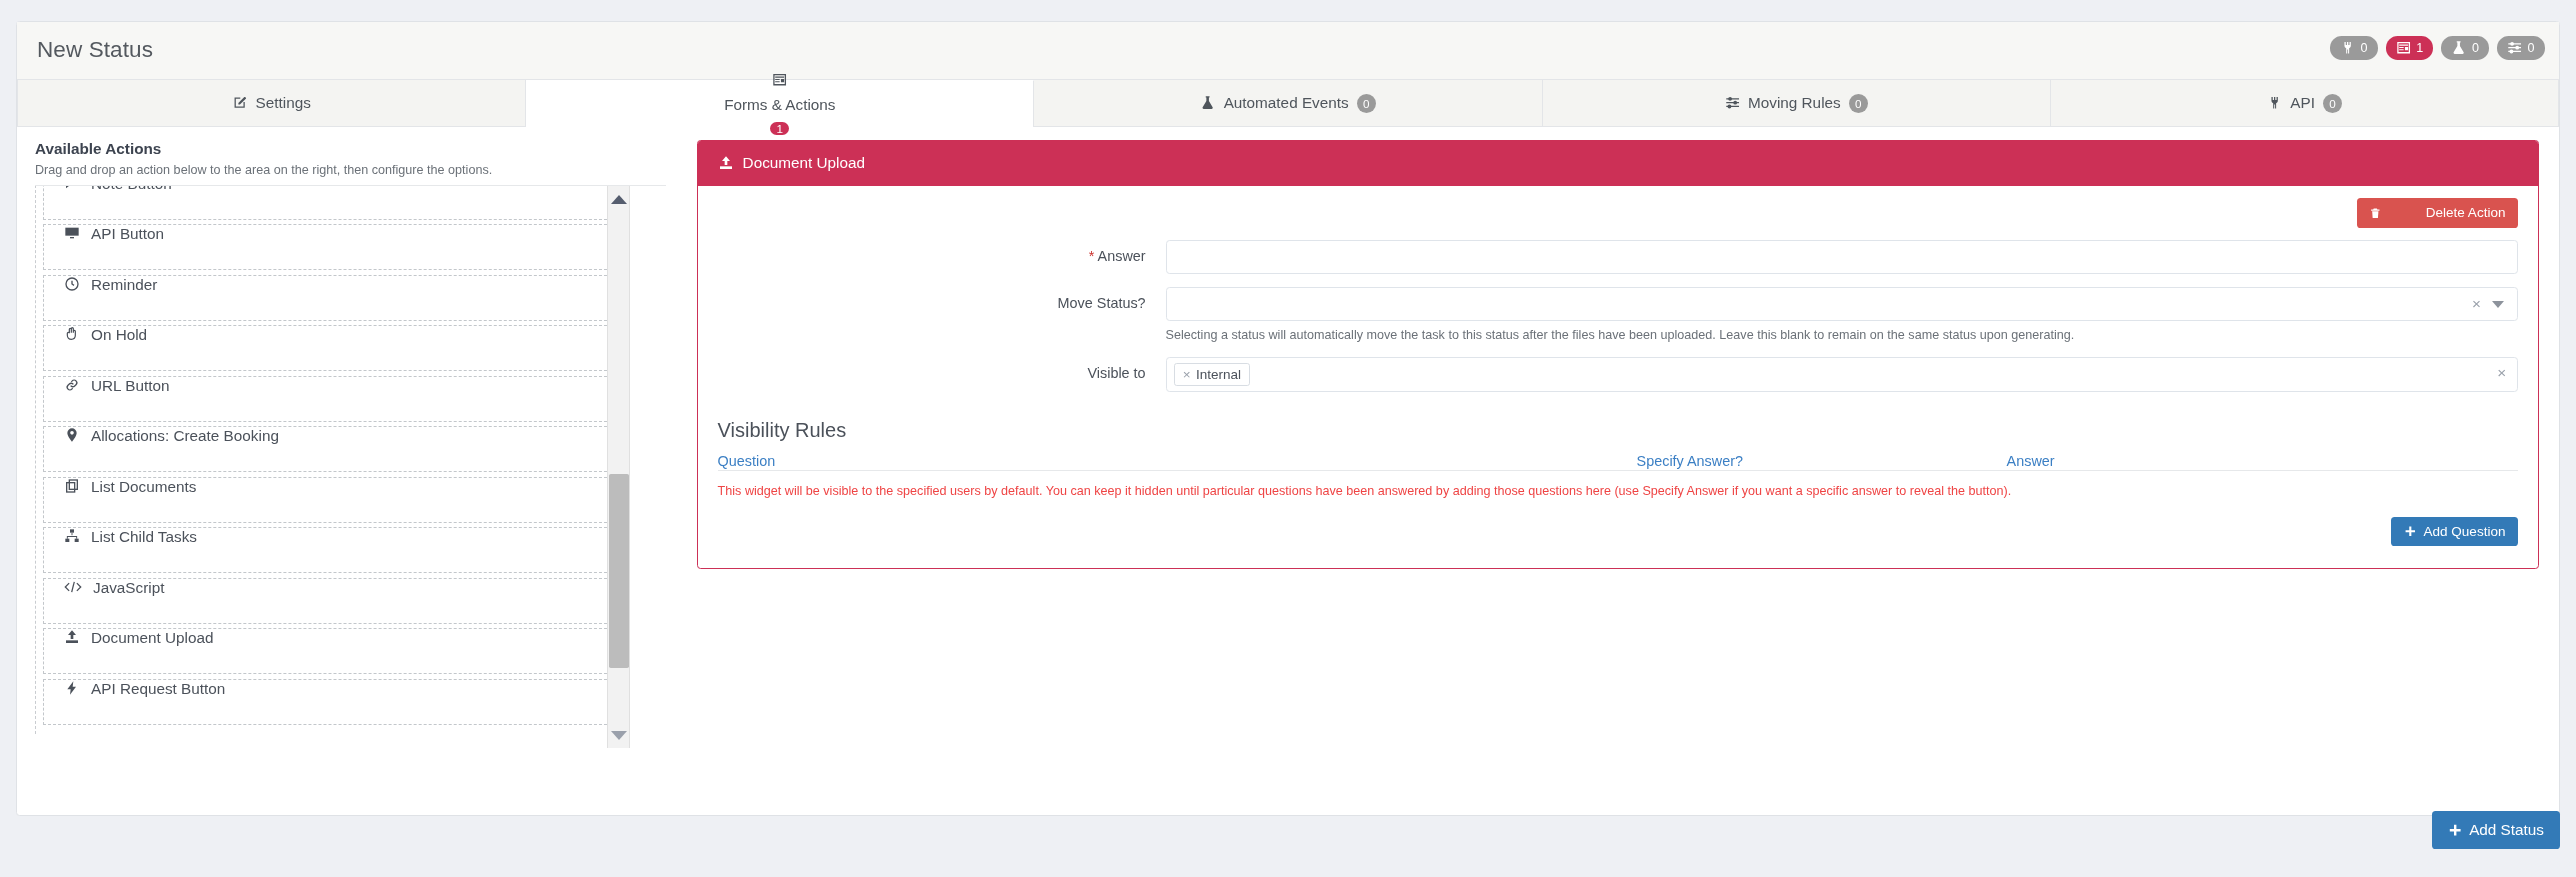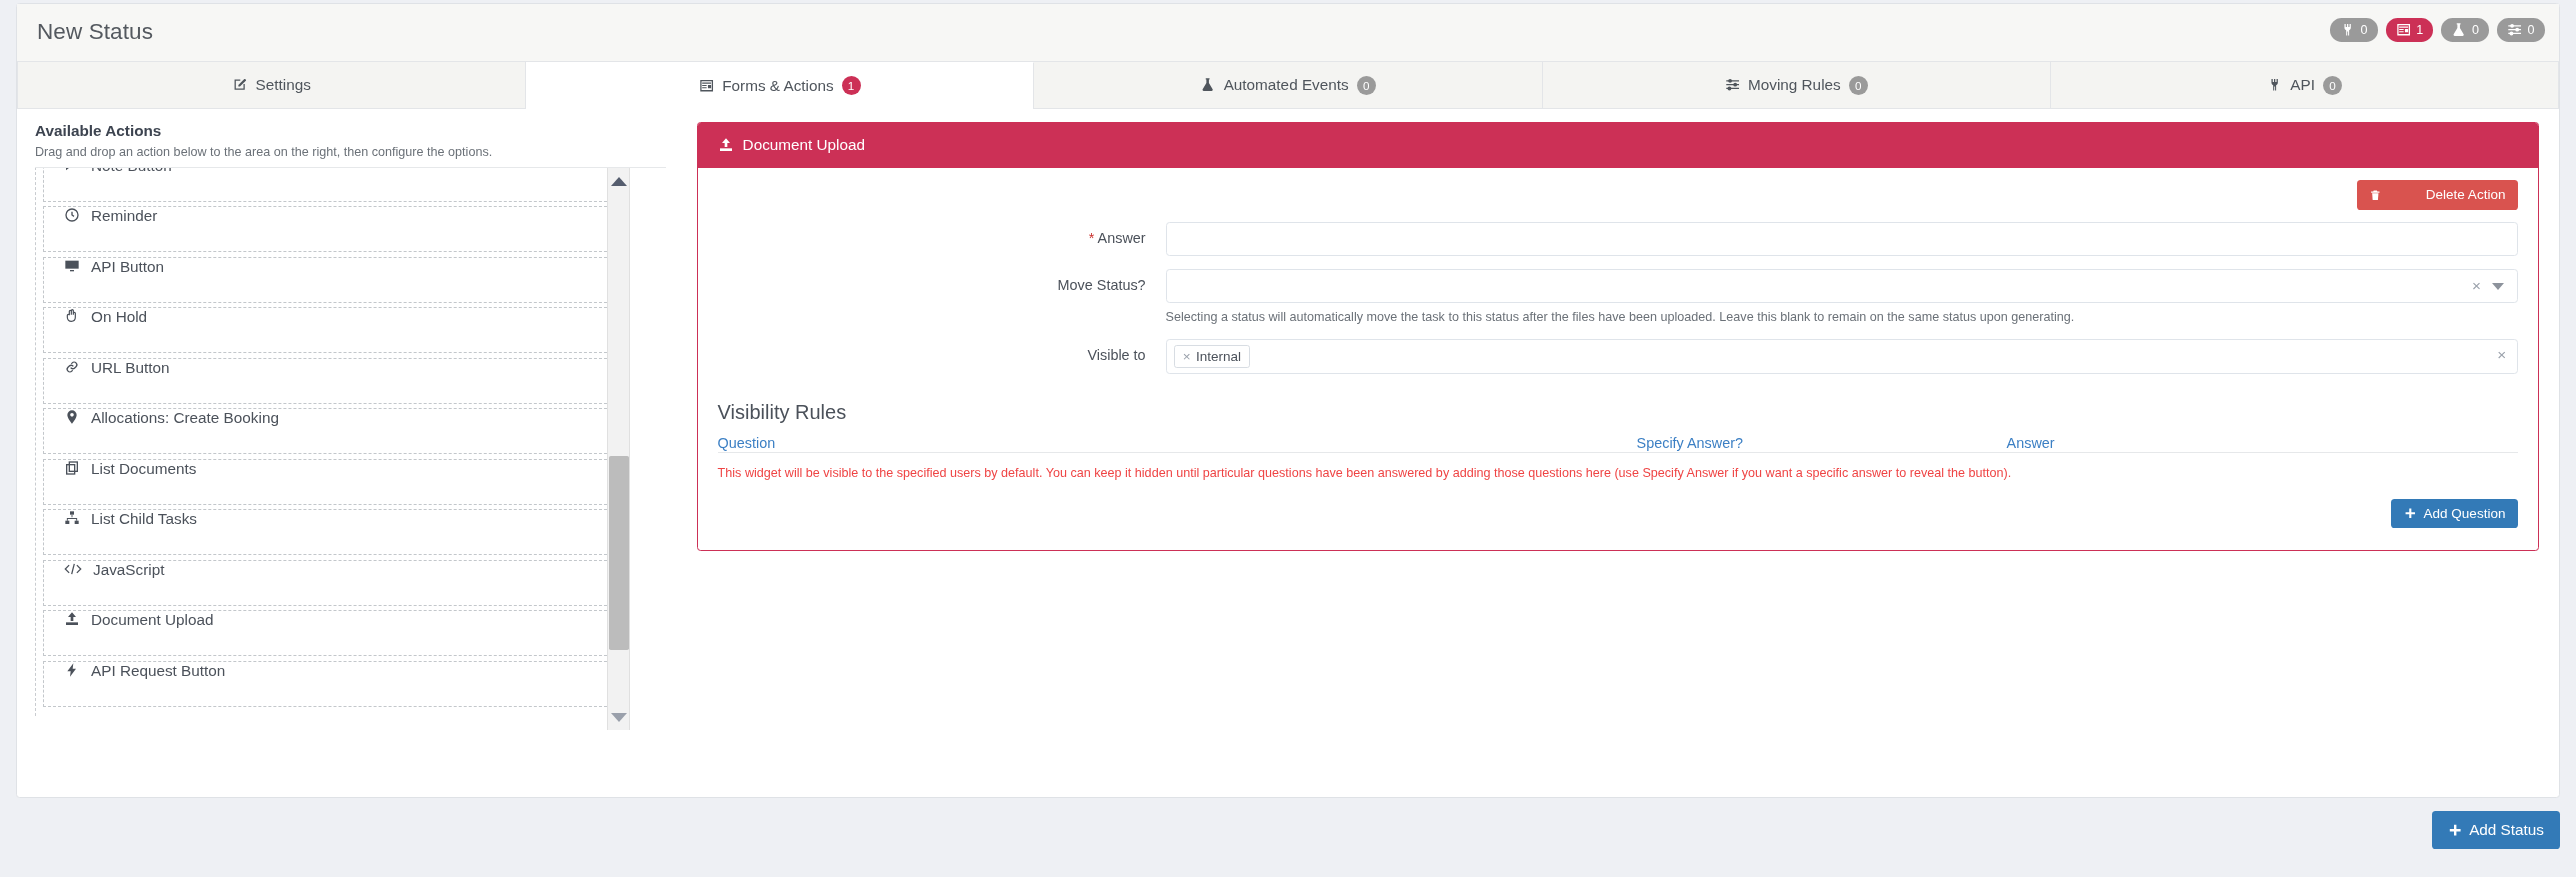--- a/index.html
+++ b/index.html
@@ -8,21 +8,21 @@
     width: 2576px; height: 878px;
     background: #eef0f4;
     font-family: "Liberation Sans", sans-serif;
     color: #41464b;
     overflow: hidden;
   }
 
   
   .app-panel {
     position: absolute;
-    left: 16px; top: 3px;
+    left: 16px; top: 21px;
     width: 2544px; height: 795px;
     background: #ffffff;
     border: 0.9px solid #dfe2e6;
     border-radius: 3.6px;
   }
 
   
   .titlebar {
     height: 58px;
     background: #f7f7f5;
@@ -80,20 +80,21 @@
     position: relative;
     cursor: pointer;
     user-select: none;
   }
   .tab:first-child { border-left: 0.9px solid #e3e5e8; }
   .tab.active {
     background: #ffffff;
     border-top: 1.8px solid #ffffff;
     margin-bottom: -0.9px;
     padding-bottom: 0.9px;
+    flex-direction: column;
   }
   .tab .tbadge {
     display: inline-flex;
     align-items: center;
     justify-content: center;
     min-width: 19px; height: 19px;
     border-radius: 10px;
     background: #9a9a9a;
     color: #fff;
     font-size: 11.7px;
@@ -470,33 +471,33 @@
         <div class="actions-list">
 
           <div class="action-item">
             <svg width="16" height="16" viewBox="0 0 24 24" fill="#4b515a">
               <path d="M3 5h18v11H8l-5 4z"></path>
             </svg>
             <span>Note Button</span>
           </div>
 
           <div class="action-item">
+            <svg width="16" height="16" viewBox="0 0 24 24" fill="#4b515a">
+              <path d="M2 4h20v12H2z"></path>
+                <path d="M9 18h6v2H9z"></path>
+            </svg>
+            <span>API Button</span>
+          </div>
+
+          <div class="action-item">
             <svg width="16" height="16" viewBox="0 0 24 24" fill="none" stroke="#4b515a" stroke-width="2">
               <circle cx="12" cy="12" r="9"></circle>
                 <path d="M12 7v5l3 2"></path>
             </svg>
             <span>Reminder</span>
-          </div>
-
-          <div class="action-item">
-            <svg width="16" height="16" viewBox="0 0 24 24" fill="#4b515a">
-              <path d="M2 4h20v12H2z"></path>
-                <path d="M9 18h6v2H9z"></path>
-            </svg>
-            <span>API Button</span>
           </div>
 
           <div class="action-item">
             <svg width="16" height="16" viewBox="0 0 24 24" fill="none" stroke="#4b515a" stroke-width="1.8">
               <path d="M8 11V5a1.5 1.5 0 0 1 3 0v5m0-1V4a1.5 1.5 0 0 1 3 0v6m0-2a1.5 1.5 0 0 1 3 0v6c0 3.5-2.5 6-6 6s-6-2.5-6-6v-3a1.5 1.5 0 0 1 3 0"></path>
             </svg>
             <span>On Hold</span>
           </div>
 
           <div class="action-item">

